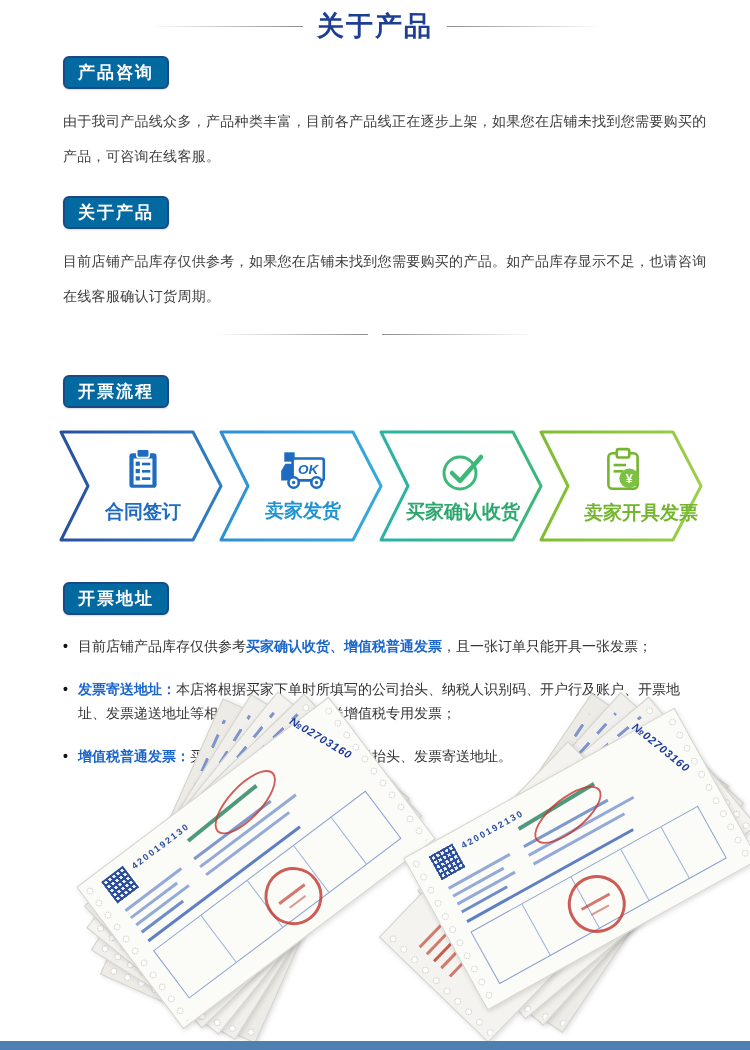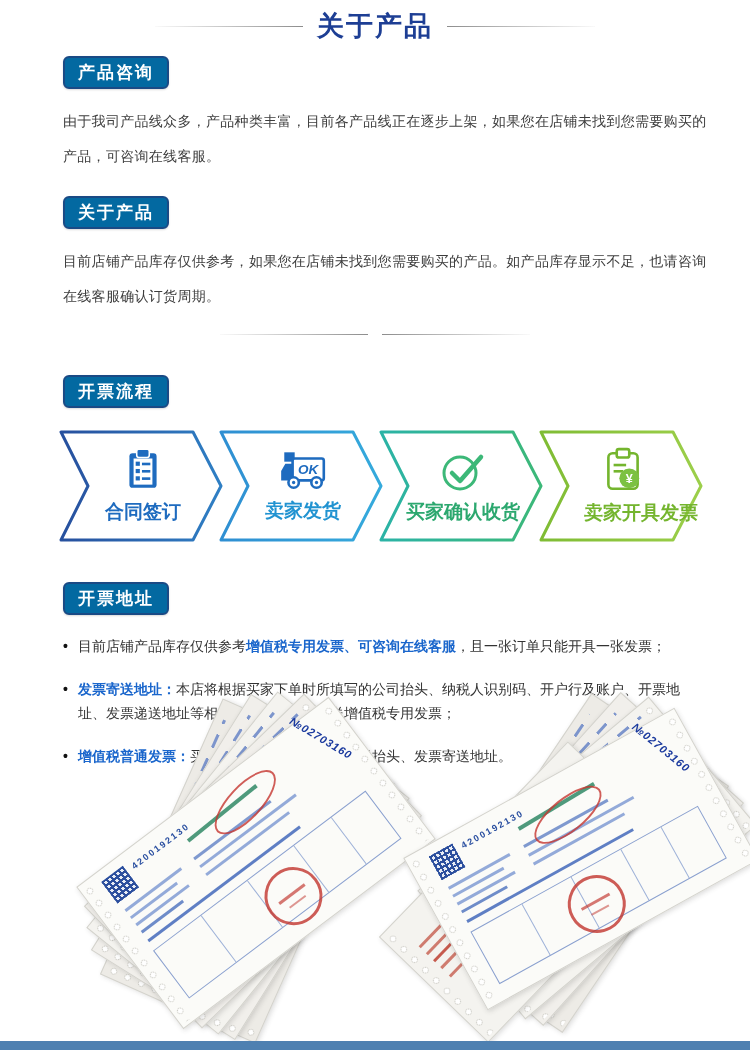--- a/index.html
+++ b/index.html
@@ -216,21 +216,21 @@
     </div>
   </div>
 </div>
 
 <div class="badge b4">开票地址</div>
 
 
 <div class="notes">
   <div class="note">
     <span class="mk">•</span>
-    <span class="txt"><span class="seg-normal">目前店铺产品库存仅供参考</span><span class="seg-blue">增值税专用发票、可咨询在线客服</span><span class="seg-normal">，且一张订单只能开具一张发票；</span></span>
+    <span class="txt"><span class="seg-normal">目前店铺产品库存仅供参考</span><span class="seg-blue">买家确认收货、增值税普通发票</span><span class="seg-normal">，且一张订单只能开具一张发票；</span></span>
   </div>
   <div class="note">
     <span class="mk">•</span>
     <span class="txt"><span class="seg-blue">发票寄送地址：</span><span class="seg-normal">本店将根据买家下单时所填写的公司抬头、纳税人识别码、开户行及账户、开票地址、发票递送地址等相关信息，开具并寄送增值税专用发票；</span></span>
   </div>
   <div class="note">
     <span class="mk">•</span>
     <span class="txt"><span class="seg-blue">增值税普通发票：</span><span class="seg-normal">买家需在下单时注明开票公司抬头、发票寄送地址。</span></span>
   </div>
 </div>

